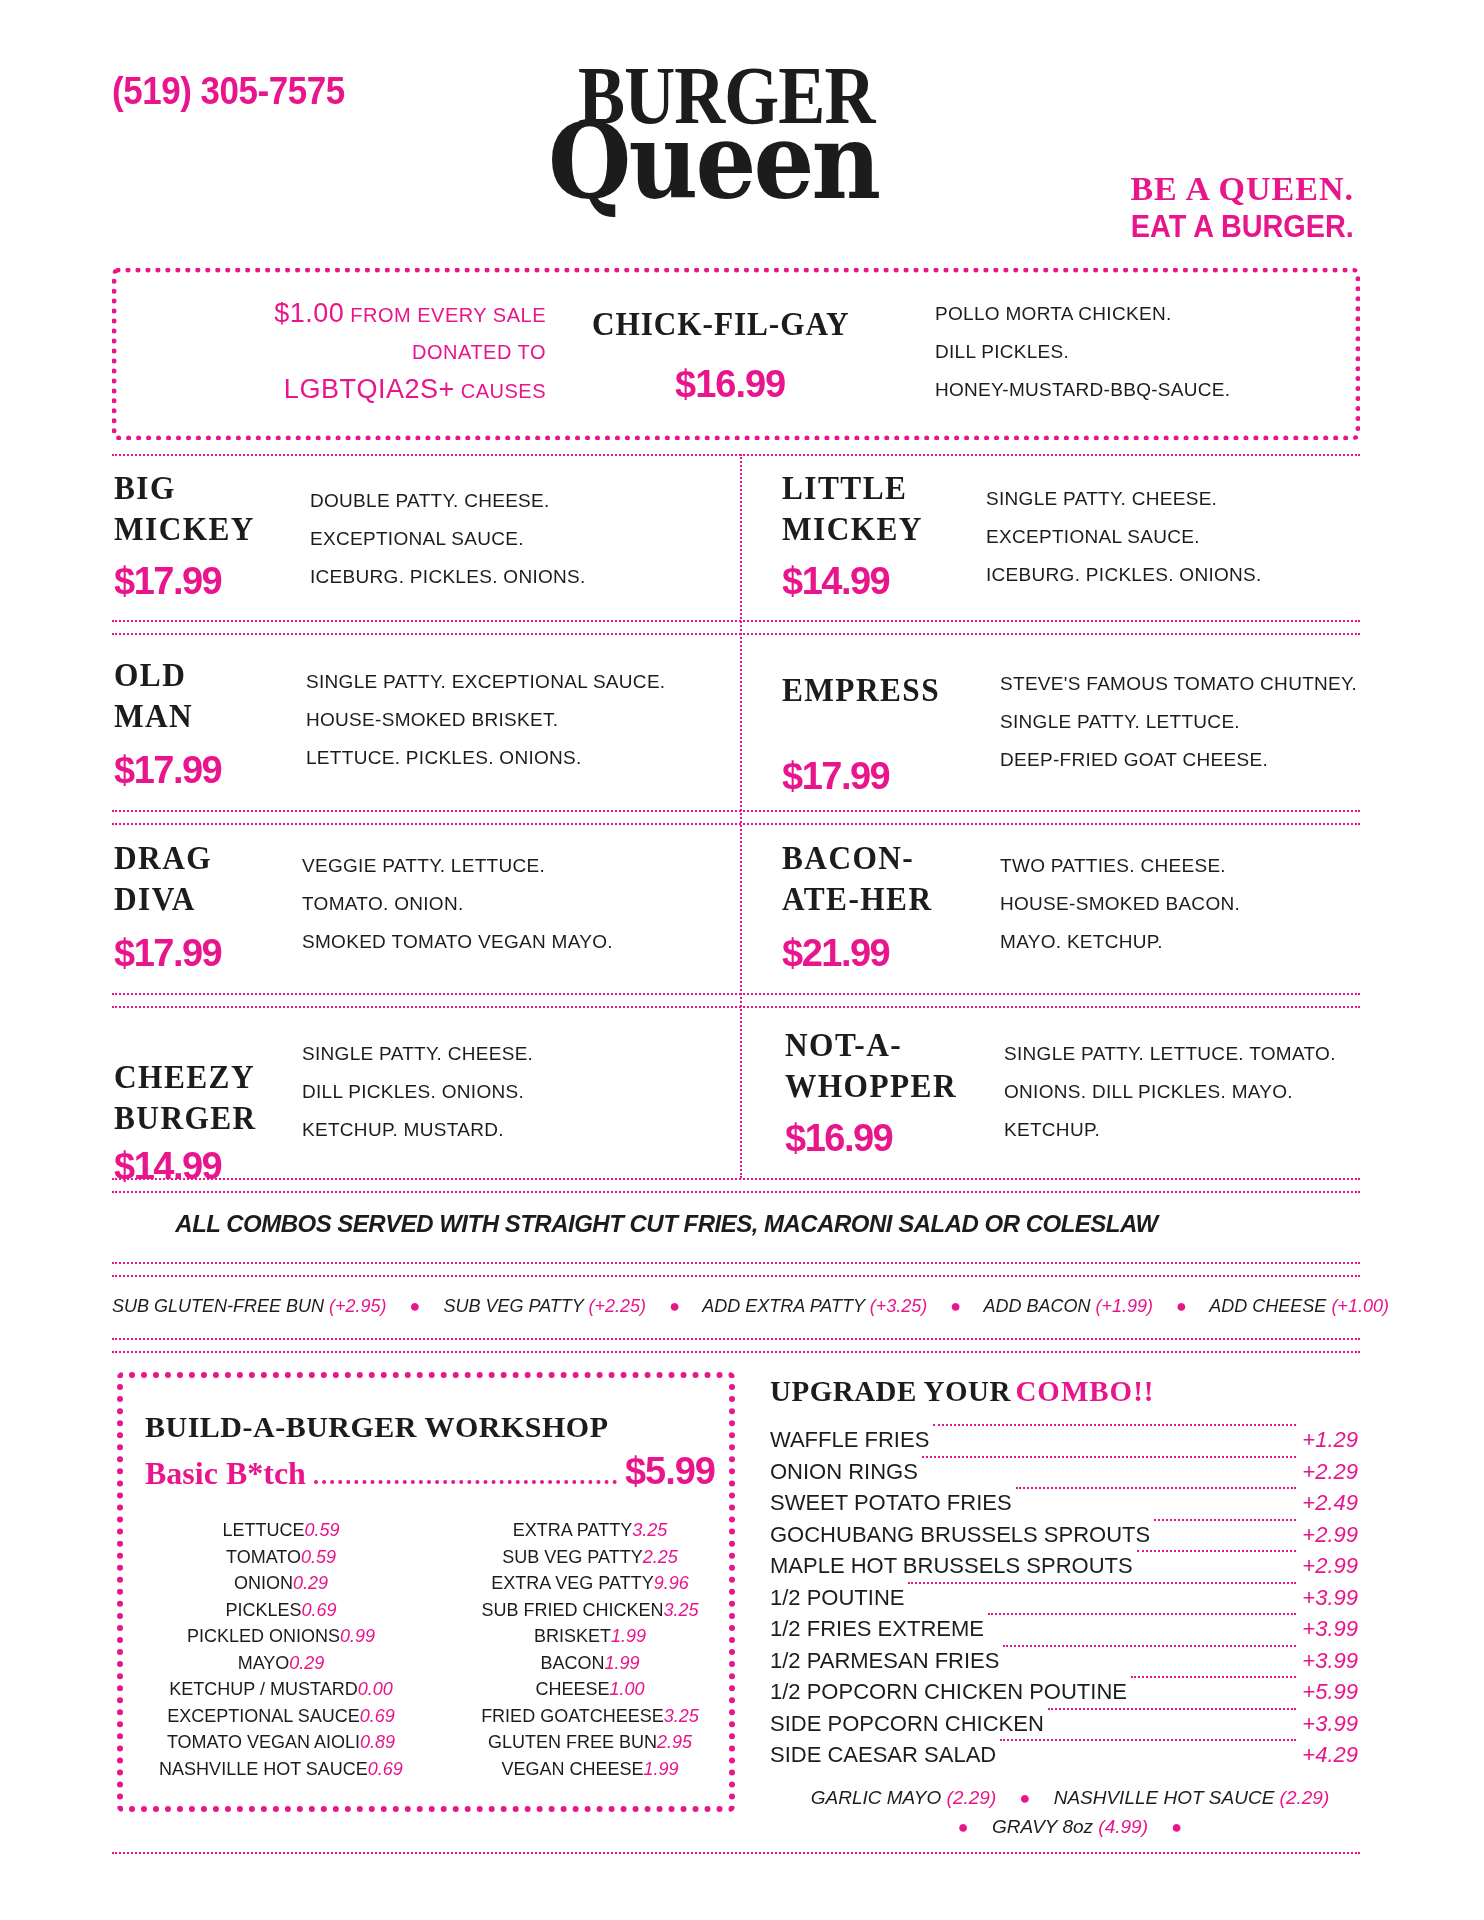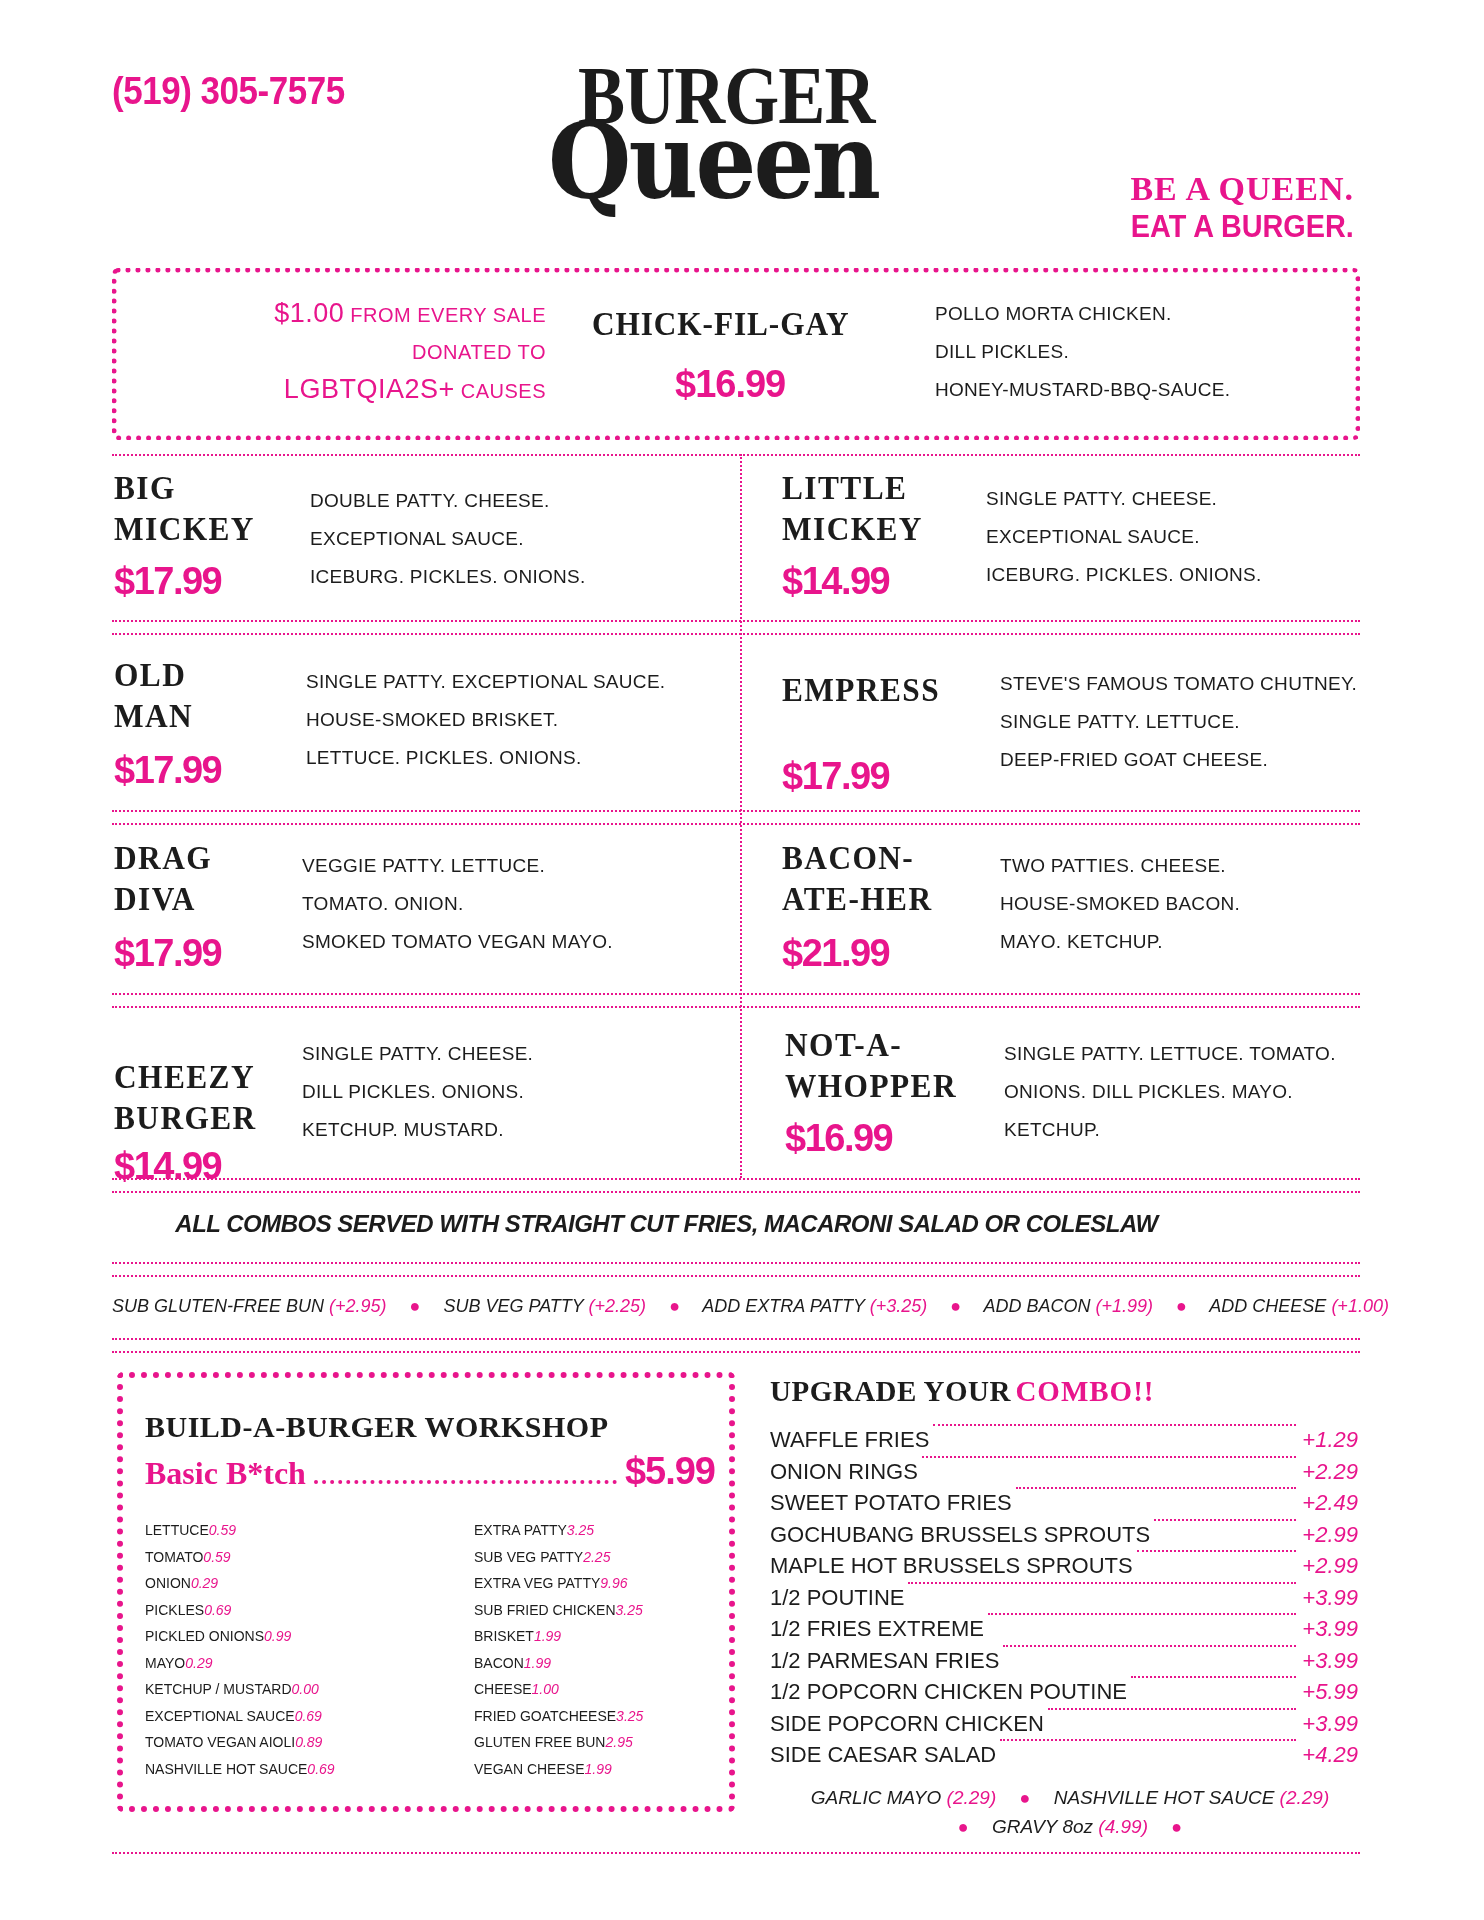--- a/index.html
+++ b/index.html
@@ -38,21 +38,21 @@
     .bullet { color: #e8158c; font-style: normal; margin: 0 18px; font-size: 18px; }
 
     
     .build-box { left: 117px; top: 1372px; width: 618px; height: 440px; border: 6px dotted #e8158c; border-radius: 6px; }
     .build-title { left: 145px; top: 1410px; font-family: "Liberation Serif", serif; font-weight: 900; font-size: 30px; color: #1c1c1c; letter-spacing: 0.5px; }
     .build-basic { left: 145px; top: 1450px; width: 570px; display: flex; align-items: baseline; }
     .build-basic .label { font-family: "Liberation Serif", serif; font-weight: bold; font-size: 32px; color: #e8158c; white-space: nowrap; }
     .build-basic .dots { flex: 1; border-bottom: 4px dotted #e8158c; margin: 0 8px 8px 8px; }
     .build-basic .price { font-weight: 900; font-size: 38px; color: #e8158c; letter-spacing: -1px; }
     .opt-col { top: 1517px; }
-    .opt-row { display: flex; justify-content: flex-start; font-size: 14px; line-height: 26.5px; color: #1c1c1c; }
+    .opt-row { display: flex; justify-content: center; font-size: 18px; line-height: 26.5px; color: #1c1c1c; }
     .opt-row .p { color: #e8158c; font-style: italic; }
 
     
     .upg-title { left: 770px; top: 1375px; white-space: nowrap; }
     .upg-title .a { font-family: "Liberation Serif", serif; font-weight: 900; font-size: 29px; color: #1c1c1c; letter-spacing: 0.5px; }
     .upg-title .b { font-family: "Liberation Serif", serif; font-weight: bold; font-size: 29px; color: #e8158c; letter-spacing: 1px; }
     .upg-list { left: 770px; top: 1424px; width: 588px; }
     .upg-row { display: flex; align-items: flex-start; font-size: 22px; line-height: 31.5px; color: #1c1c1c; }
     .upg-row .n { white-space: nowrap; }
     .upg-row .d { flex: 1; border-bottom: 2px dotted #e8158c; margin: 0 6px 6px 4px; }

